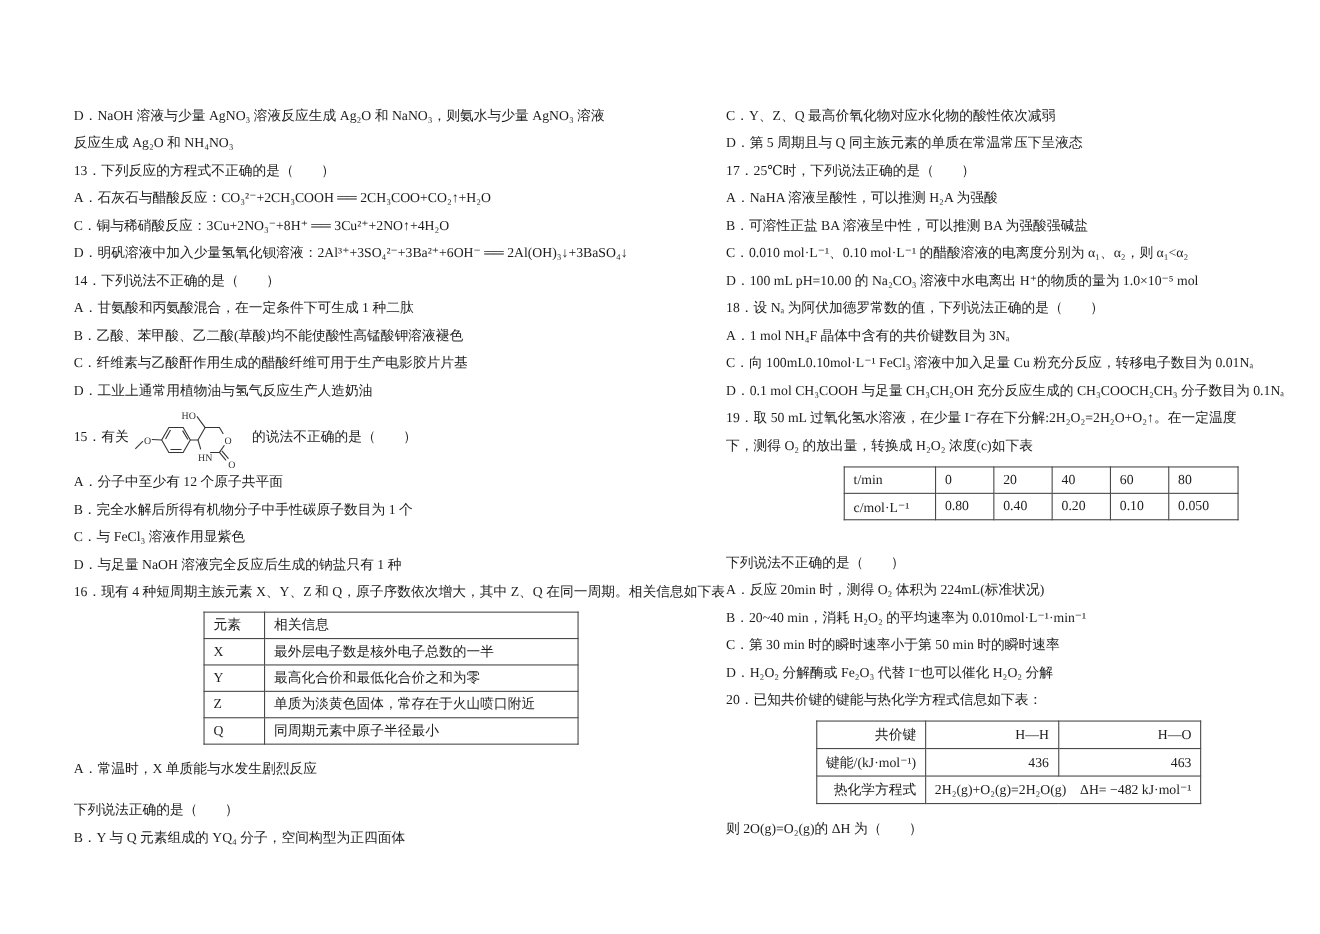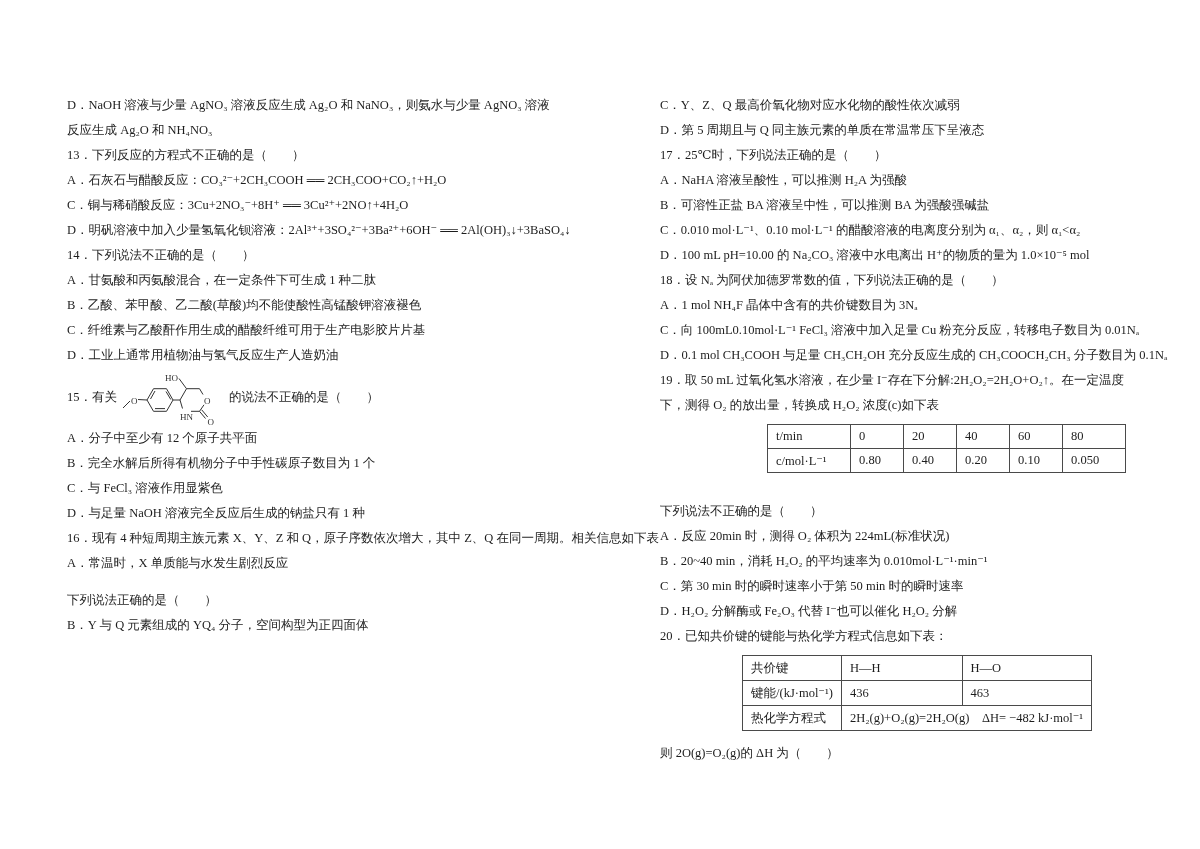--- a/index.html
+++ b/index.html
@@ -40,21 +40,21 @@
     white-space:nowrap; overflow:hidden;
   }
   .tbl-elements { margin:5px 0 10px 118px; }
   .tbl-elements .c1 { width:38px; }
   .tbl-elements .c2 { width:268px; }
   .tbl-o2 { margin:6px 0 12px 107px; }
   .tbl-o2 .c1 { width:66px; }
   .tbl-o2 .cn { width:36px; }
   .tbl-o2 .cl { width:46px; }
   .tbl-bond { margin:6px 0 0 82px; }
-  .tbl-bond td { height:24px; }
+  .tbl-bond td { height:24px;text-align:right; }
   .tbl-bond .c1 { width:74px; }
   .tbl-bond .c2 { width:92px; }
   .tbl-bond .c3 { width:100px; }
   .mt26 { margin-top:26px; }
   .mt22 { margin-top:10px; }
   .mt12 { margin-top:12px; }
 </style>
 </head>
 <body>
 
@@ -102,20 +102,44 @@
         </g>
       </svg>
       <span>的说法不正确的是（　　）</span>
     </div>
     <div class="line">A．分子中至少有 12 个原子共平面</div>
     <div class="line">B．完全水解后所得有机物分子中手性碳原子数目为 1 个</div>
     <div class="line">C．与 FeCl₃ 溶液作用显紫色</div>
     <div class="line">D．与足量 NaOH 溶液完全反应后生成的钠盐只有 1 种</div>
 
     <div class="line">16．现有 4 种短周期主族元素 X、Y、Z 和 Q，原子序数依次增大，其中 Z、Q 在同一周期。相关信息如下表</div>
+    <table class="tbl-elements">
+      <tbody>
+          <tr>
+        <td class="c1">元素</td>
+        <td class="c2">相关信息</td>
+      </tr>
+      <tr>
+        <td>X</td>
+        <td>最外层电子数是核外电子总数的一半</td>
+      </tr>
+      <tr>
+        <td>Y</td>
+        <td>最高化合价和最低化合价之和为零</td>
+      </tr>
+      <tr>
+        <td>Z</td>
+        <td>单质为淡黄色固体，常存在于火山喷口附近</td>
+      </tr>
+      <tr>
+        <td>Q</td>
+        <td>同周期元素中原子半径最小</td>
+      </tr>
+    </tbody>
+      </table>
     <div class="line">A．常温时，X 单质能与水发生剧烈反应</div>
     <div class="line mt12">下列说法正确的是（　　）</div>
     <div class="line">B．Y 与 Q 元素组成的 YQ₄ 分子，空间构型为正四面体</div>
   </div>
 
   <div class="col col-right">
     <div class="line">C．Y、Z、Q 最高价氧化物对应水化物的酸性依次减弱</div>
     <div class="line">D．第 5 周期且与 Q 同主族元素的单质在常温常压下呈液态</div>
 
     <div class="line">17．25℃时，下列说法正确的是（　　）</div>

